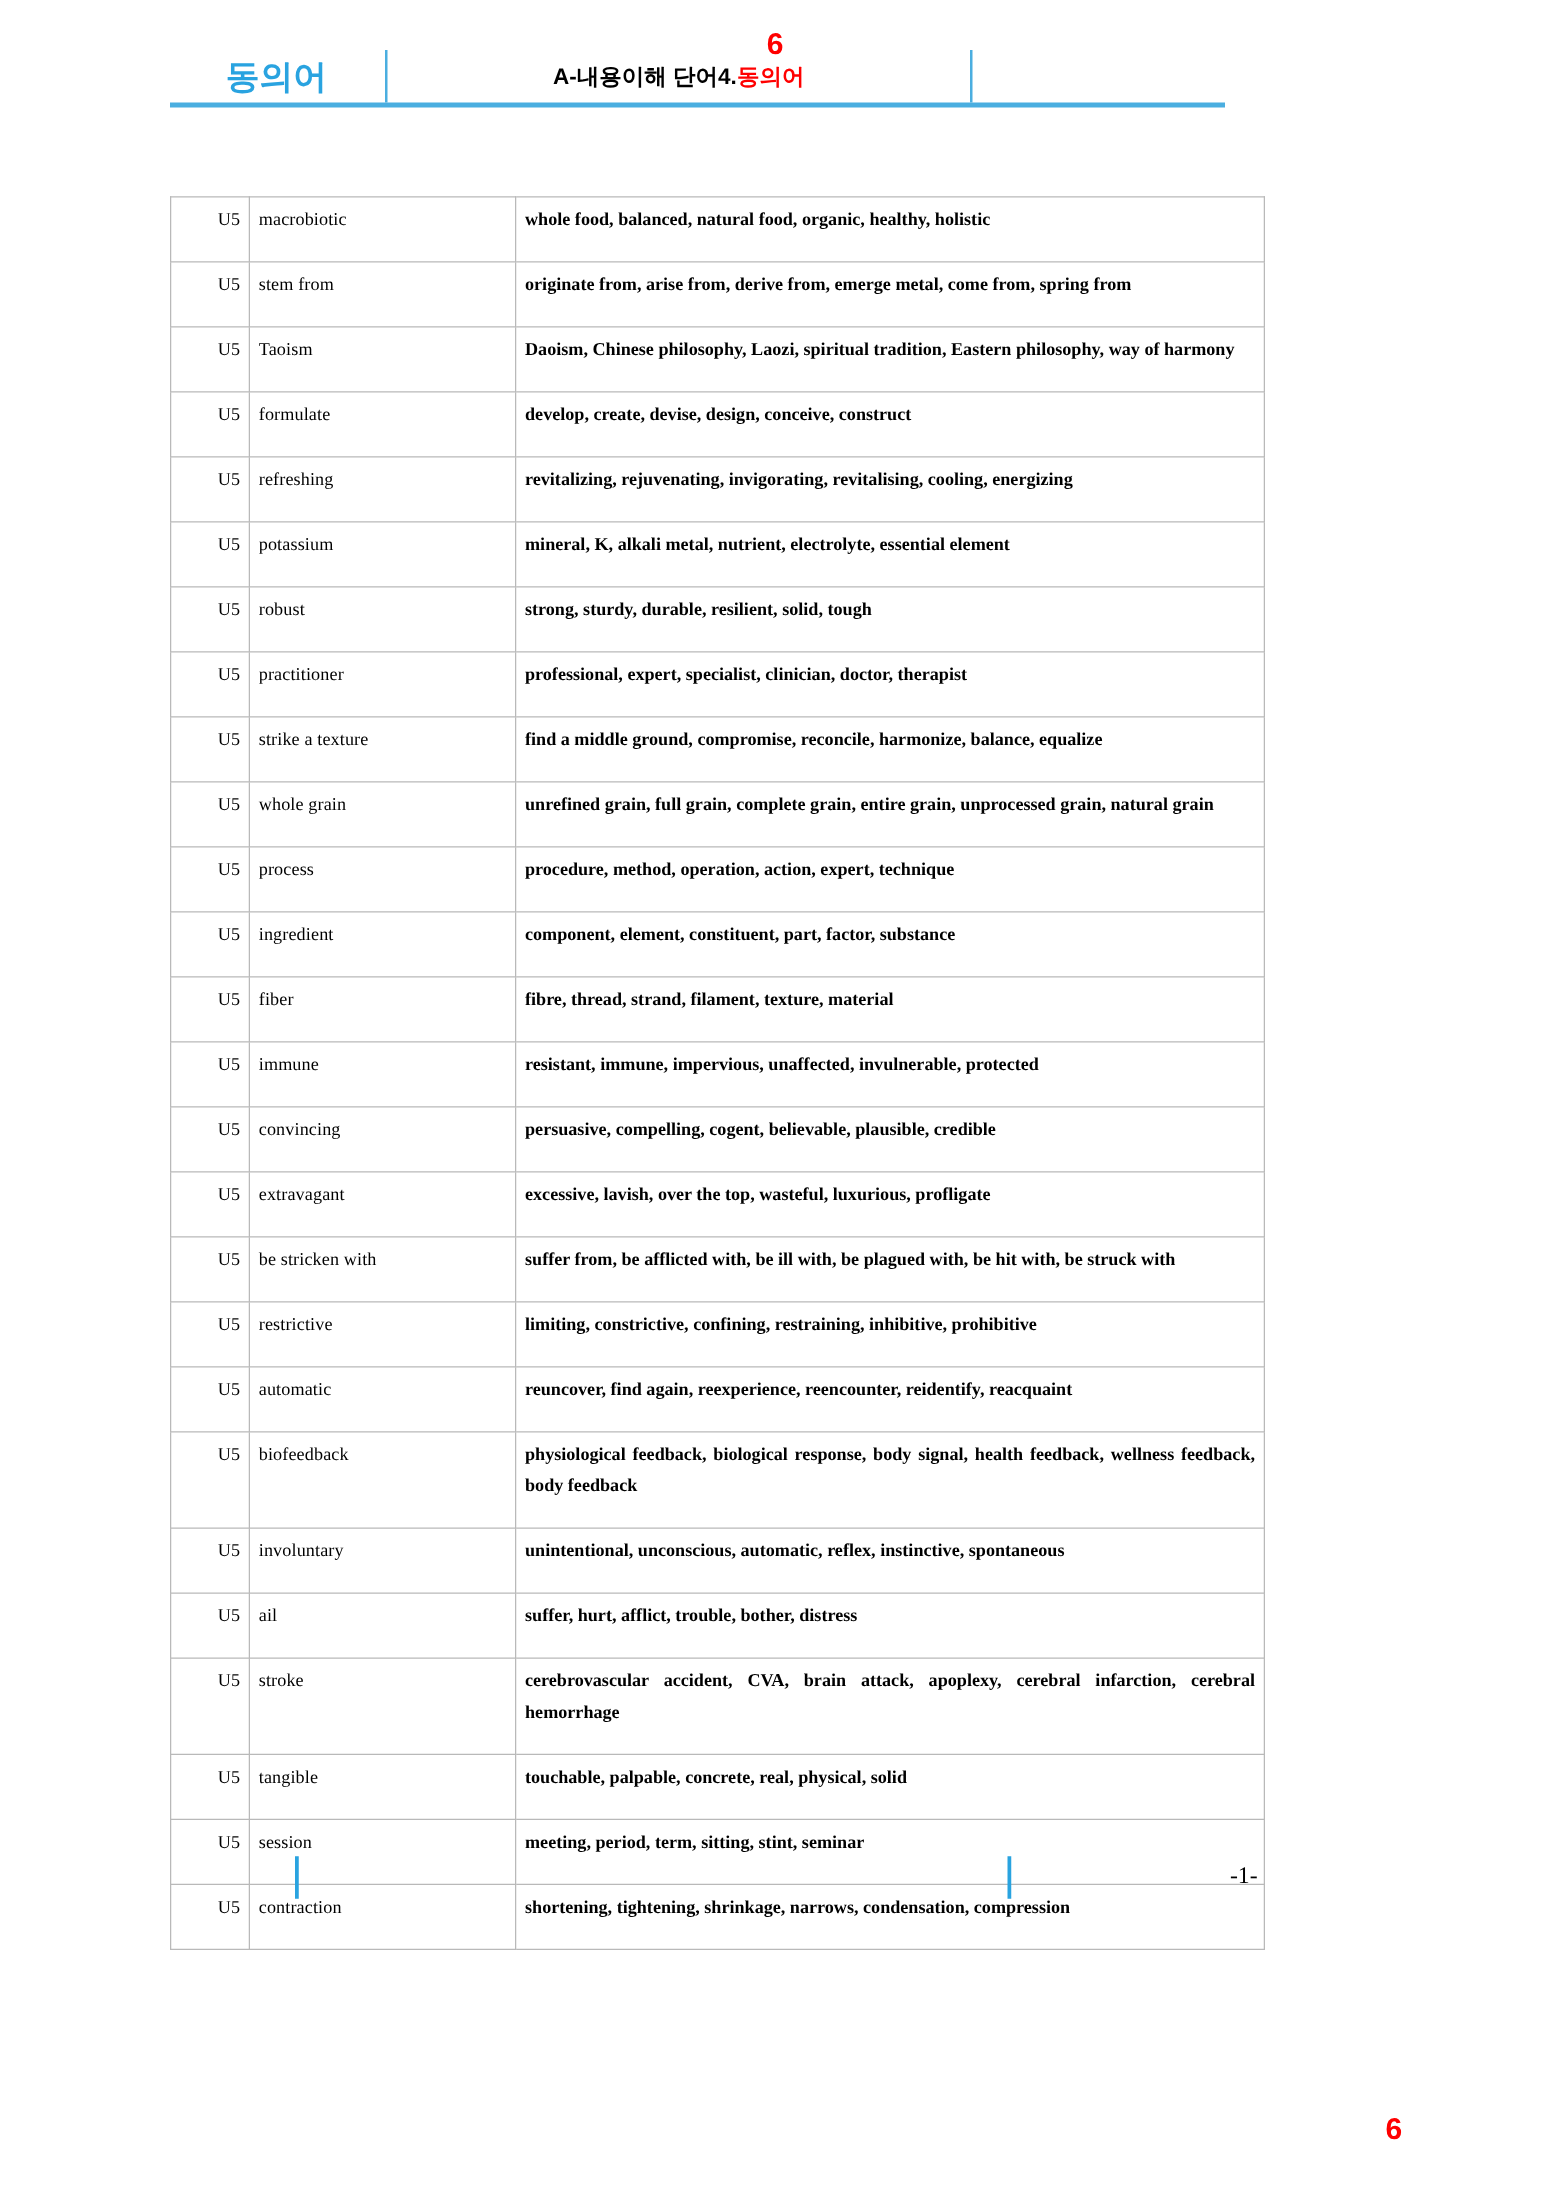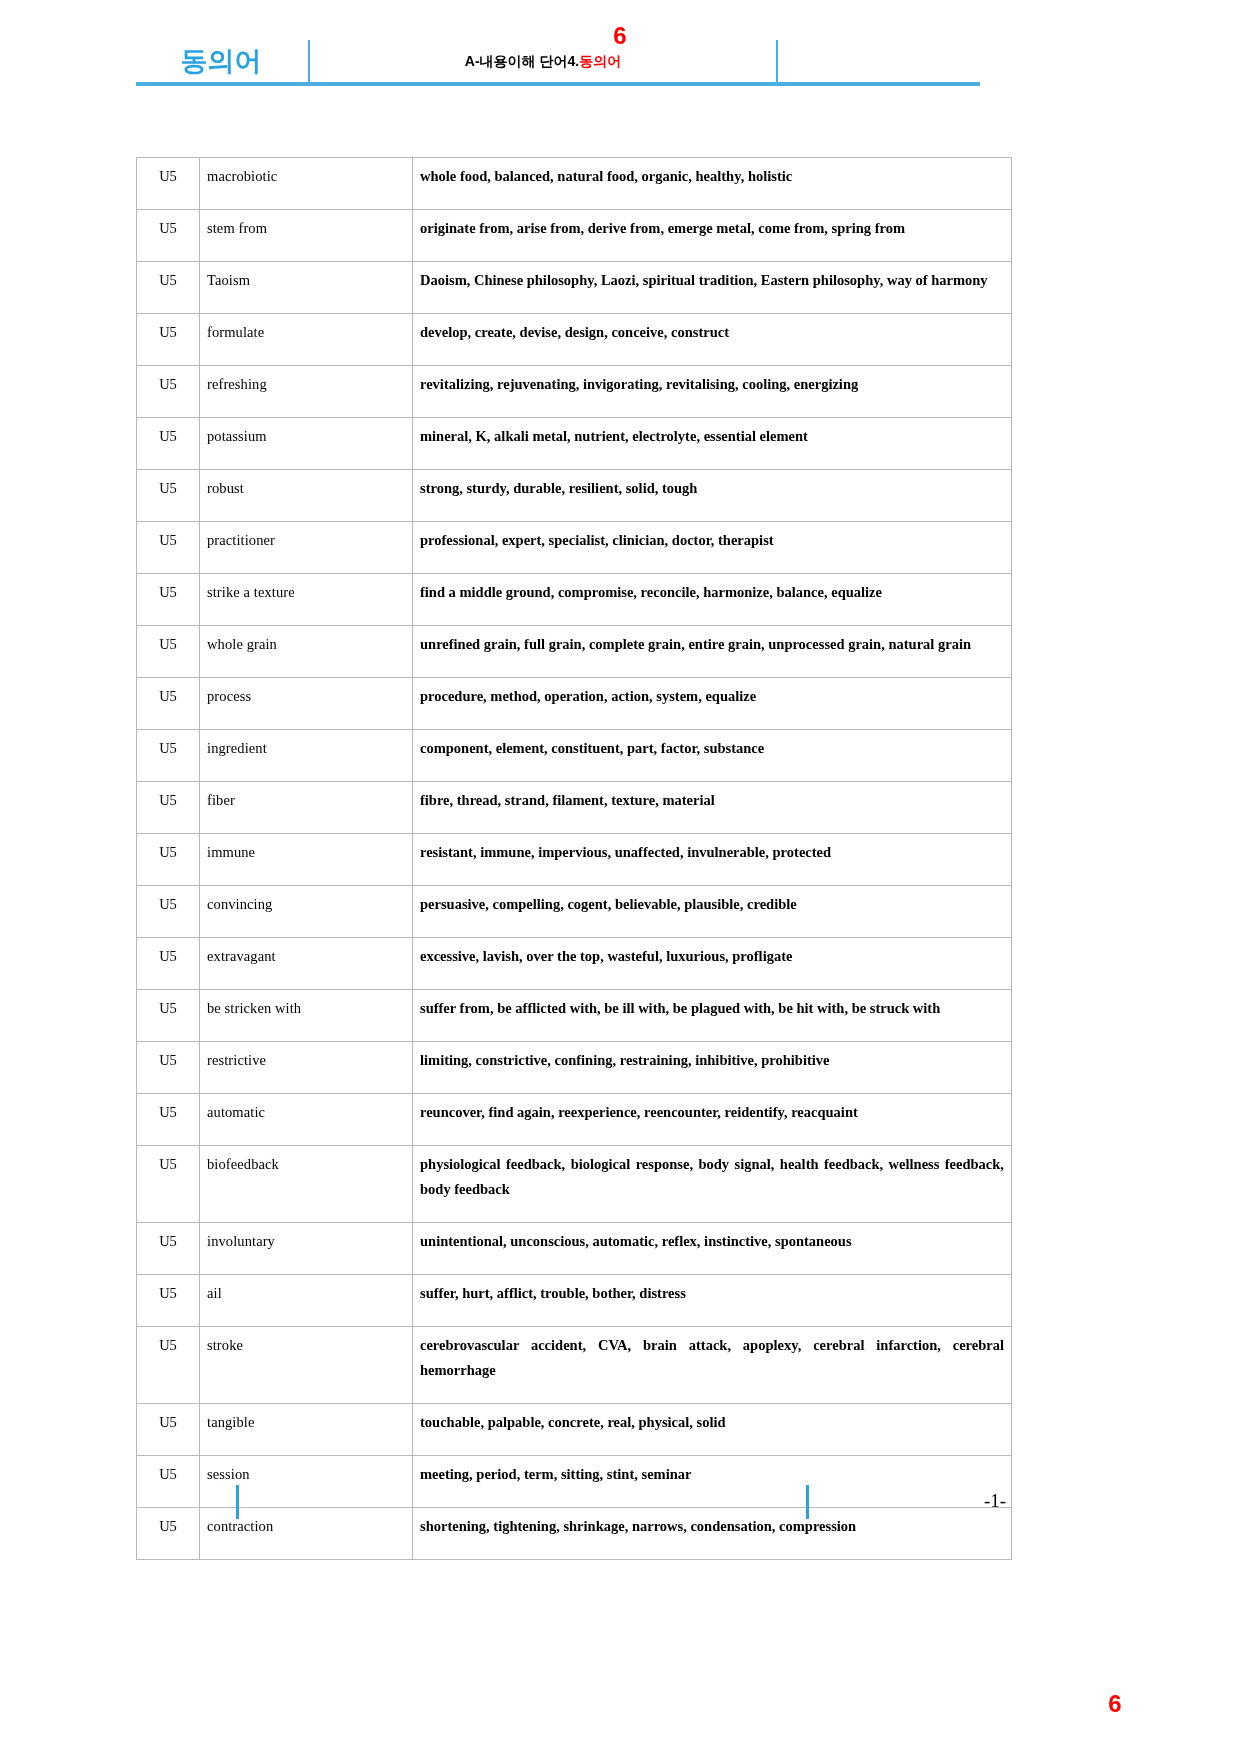--- a/index.html
+++ b/index.html
@@ -67,21 +67,21 @@
     line-height: 34px;
   }
 
   .header-center {
     position: absolute;
     top: 12px;
     left: 174px;
     width: 466px;
     text-align: center;
     font-family: "Liberation Sans", sans-serif;
-    font-size: 14px;
+    font-size: 18px;
     font-weight: bold;
     color: #000000;
     line-height: 18px;
     white-space: nowrap;
   }
   .header-center .accent {
     color: #ff0000;
   }
 
   
@@ -94,21 +94,21 @@
     table-layout: fixed;
   }
   .vocab-table td {
     border: 1px solid #b9b9b9;
     vertical-align: top;
     padding: 6px 7px 20px 7px;
     font-size: 14.5px;
     line-height: 25px;
     color: #000000;
   }
-  .col-unit  { width: 48px;  text-align: center; padding-left: 9px; font-size: 13px; }
+  .col-unit  { width: 48px;  text-align: right; padding-left: 9px; font-size: 13px; }
   .col-word  { width: 198px; font-weight: normal; letter-spacing: 0.1px; }
   .col-syn   { width: 584px; text-align: justify; text-justify: inter-word; font-weight: bold; }
 
   
   .footer {
     position: absolute;
     top: 1485px;
     left: 0;
     width: 1240px;
     height: 40px;
@@ -211,21 +211,21 @@
         <td class="col-syn">find a middle ground,  compromise, reconcile, harmonize, balance, equalize</td>
       </tr>
       <tr>
         <td class="col-unit">U5</td>
         <td class="col-word">whole grain</td>
         <td class="col-syn">unrefined grain, full grain,  complete grain, entire grain, unprocessed grain, natural grain</td>
       </tr>
       <tr>
         <td class="col-unit">U5</td>
         <td class="col-word">process</td>
-        <td class="col-syn">procedure, method, operation,  action, system, equalize</td>
+        <td class="col-syn">procedure, method, operation,  action, expert, technique</td>
       </tr>
       <tr>
         <td class="col-unit">U5</td>
         <td class="col-word">ingredient</td>
         <td class="col-syn">component, element,  constituent, part, factor, substance</td>
       </tr>
       <tr>
         <td class="col-unit">U5</td>
         <td class="col-word">fiber</td>
         <td class="col-syn">fibre, thread, strand, filament,  texture, material</td>

